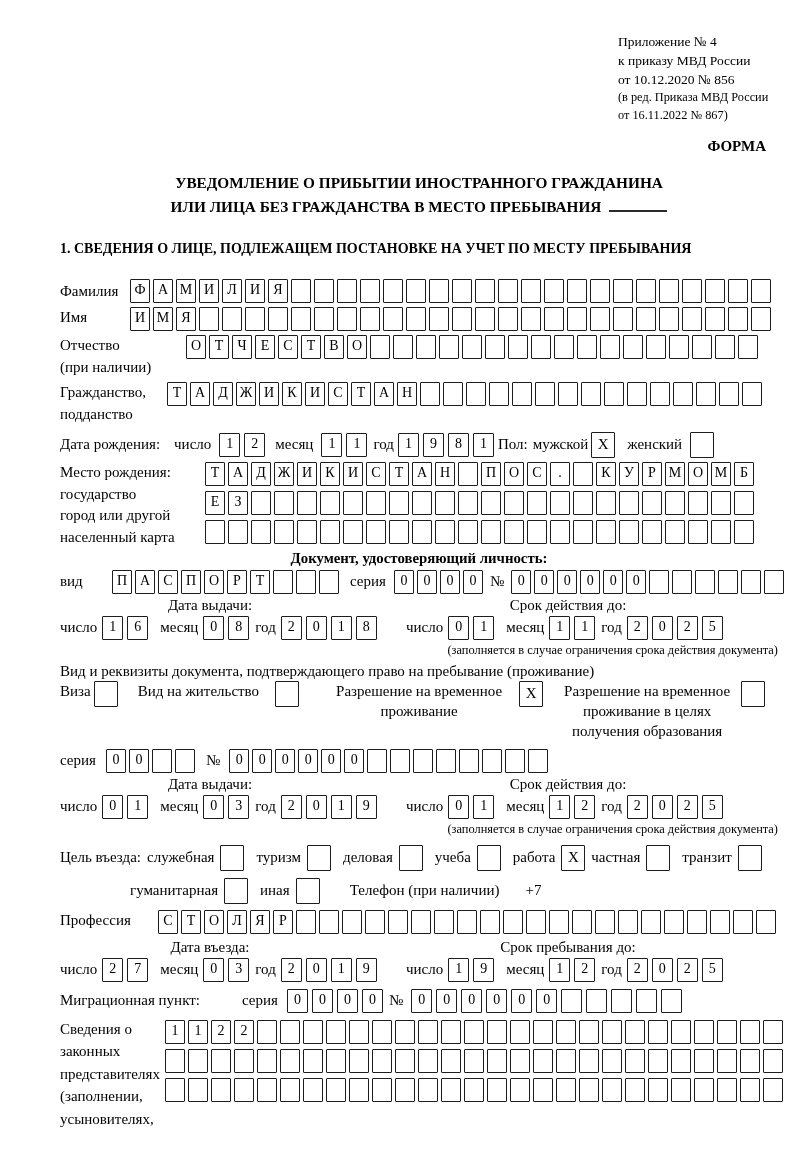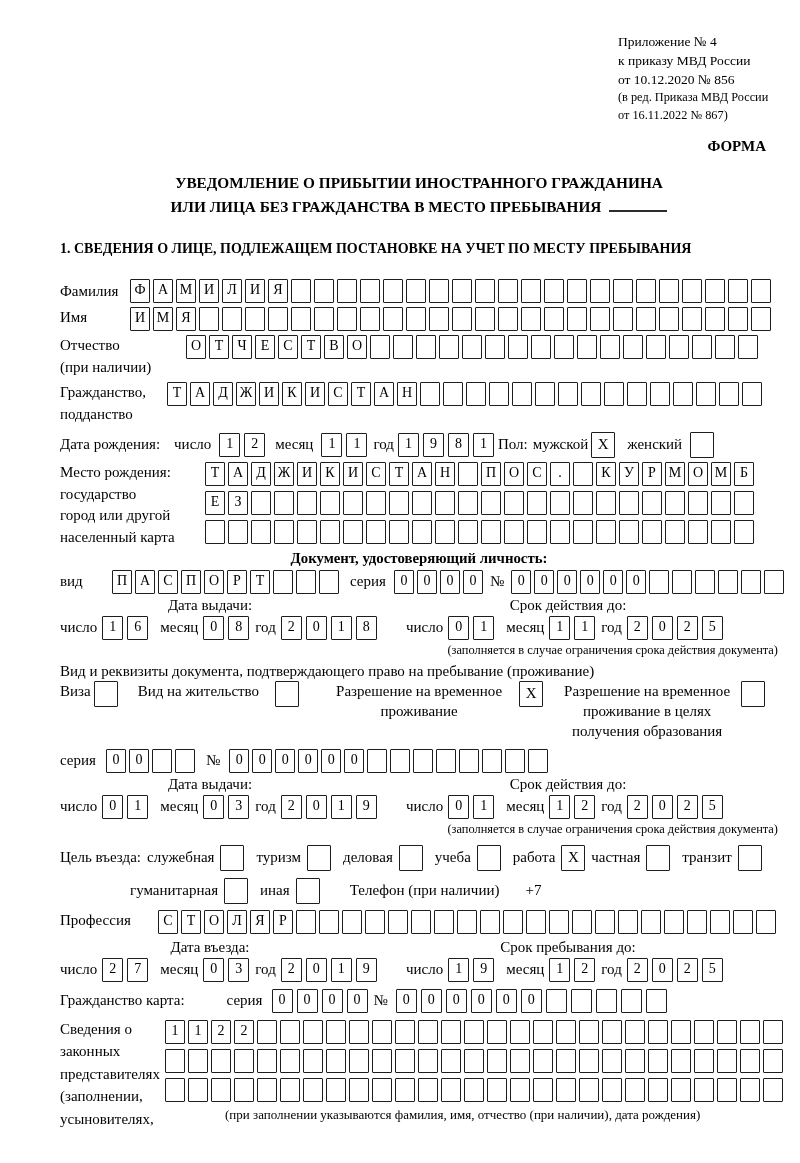--- a/index.html
+++ b/index.html
@@ -274,37 +274,36 @@
         <span class="cells"><span class="cell lg">1</span><span class="cell lg">9</span></span>
         <span class="dl" style="margin-left:8px;">месяц</span>
         <span class="cells"><span class="cell lg">1</span><span class="cell lg">2</span></span>
         <span class="dl" style="margin-left:2px;">год</span>
         <span class="cells"><span class="cell lg">2</span><span class="cell lg">0</span><span class="cell lg">2</span><span class="cell lg">5</span></span>
       </div>
     </div>
   </div>
 
   <div class="frow lg" style="align-items:center;margin-top:7px;">
-    <span style="margin-right:42px;">Гражданство карта:</span>
+    <span style="margin-right:42px;">Миграционная пункт:</span>
     <span style="margin-right:9px;">серия</span>
     <span class="cells"><span class="cell lg">0</span><span class="cell lg">0</span><span class="cell lg">0</span><span class="cell lg">0</span></span>
     <span style="margin:0 8px 0 2px;">№</span>
     <span class="cells"><span class="cell lg">0</span><span class="cell lg">0</span><span class="cell lg">0</span><span class="cell lg">0</span><span class="cell lg">0</span><span class="cell lg">0</span><span class="cell lg"></span><span class="cell lg"></span><span class="cell lg"></span><span class="cell lg"></span><span class="cell lg"></span></span>
   </div>
 
   <div class="rep">
     <span class="flabel w92">
       <div>Сведения о</div>
       <div>законных</div>
       <div>представителях</div>
       <div>(заполнении,</div>
       <div>усыновителях,</div>
 
     </span>
     <span class="stack" style="padding-top:2px;margin-left:13px;">
       <span class="cells"><span class="cell">1</span><span class="cell">1</span><span class="cell">2</span><span class="cell">2</span><span class="cell"></span><span class="cell"></span><span class="cell"></span><span class="cell"></span><span class="cell"></span><span class="cell"></span><span class="cell"></span><span class="cell"></span><span class="cell"></span><span class="cell"></span><span class="cell"></span><span class="cell"></span><span class="cell"></span><span class="cell"></span><span class="cell"></span><span class="cell"></span><span class="cell"></span><span class="cell"></span><span class="cell"></span><span class="cell"></span><span class="cell"></span><span class="cell"></span><span class="cell"></span></span>
       <span class="cells"><span class="cell"></span><span class="cell"></span><span class="cell"></span><span class="cell"></span><span class="cell"></span><span class="cell"></span><span class="cell"></span><span class="cell"></span><span class="cell"></span><span class="cell"></span><span class="cell"></span><span class="cell"></span><span class="cell"></span><span class="cell"></span><span class="cell"></span><span class="cell"></span><span class="cell"></span><span class="cell"></span><span class="cell"></span><span class="cell"></span><span class="cell"></span><span class="cell"></span><span class="cell"></span><span class="cell"></span><span class="cell"></span><span class="cell"></span><span class="cell"></span></span>
       <span class="cells"><span class="cell"></span><span class="cell"></span><span class="cell"></span><span class="cell"></span><span class="cell"></span><span class="cell"></span><span class="cell"></span><span class="cell"></span><span class="cell"></span><span class="cell"></span><span class="cell"></span><span class="cell"></span><span class="cell"></span><span class="cell"></span><span class="cell"></span><span class="cell"></span><span class="cell"></span><span class="cell"></span><span class="cell"></span><span class="cell"></span><span class="cell"></span><span class="cell"></span><span class="cell"></span><span class="cell"></span><span class="cell"></span><span class="cell"></span><span class="cell"></span></span>
-      <span class="bottom-note" style="display:block;margin-left:60px;">(при заполнении указываются фамилия, имя, отчество (при наличии), дата рождения)</span>
     </span>
   </div>
 
 </div>
 
 </body></html>

